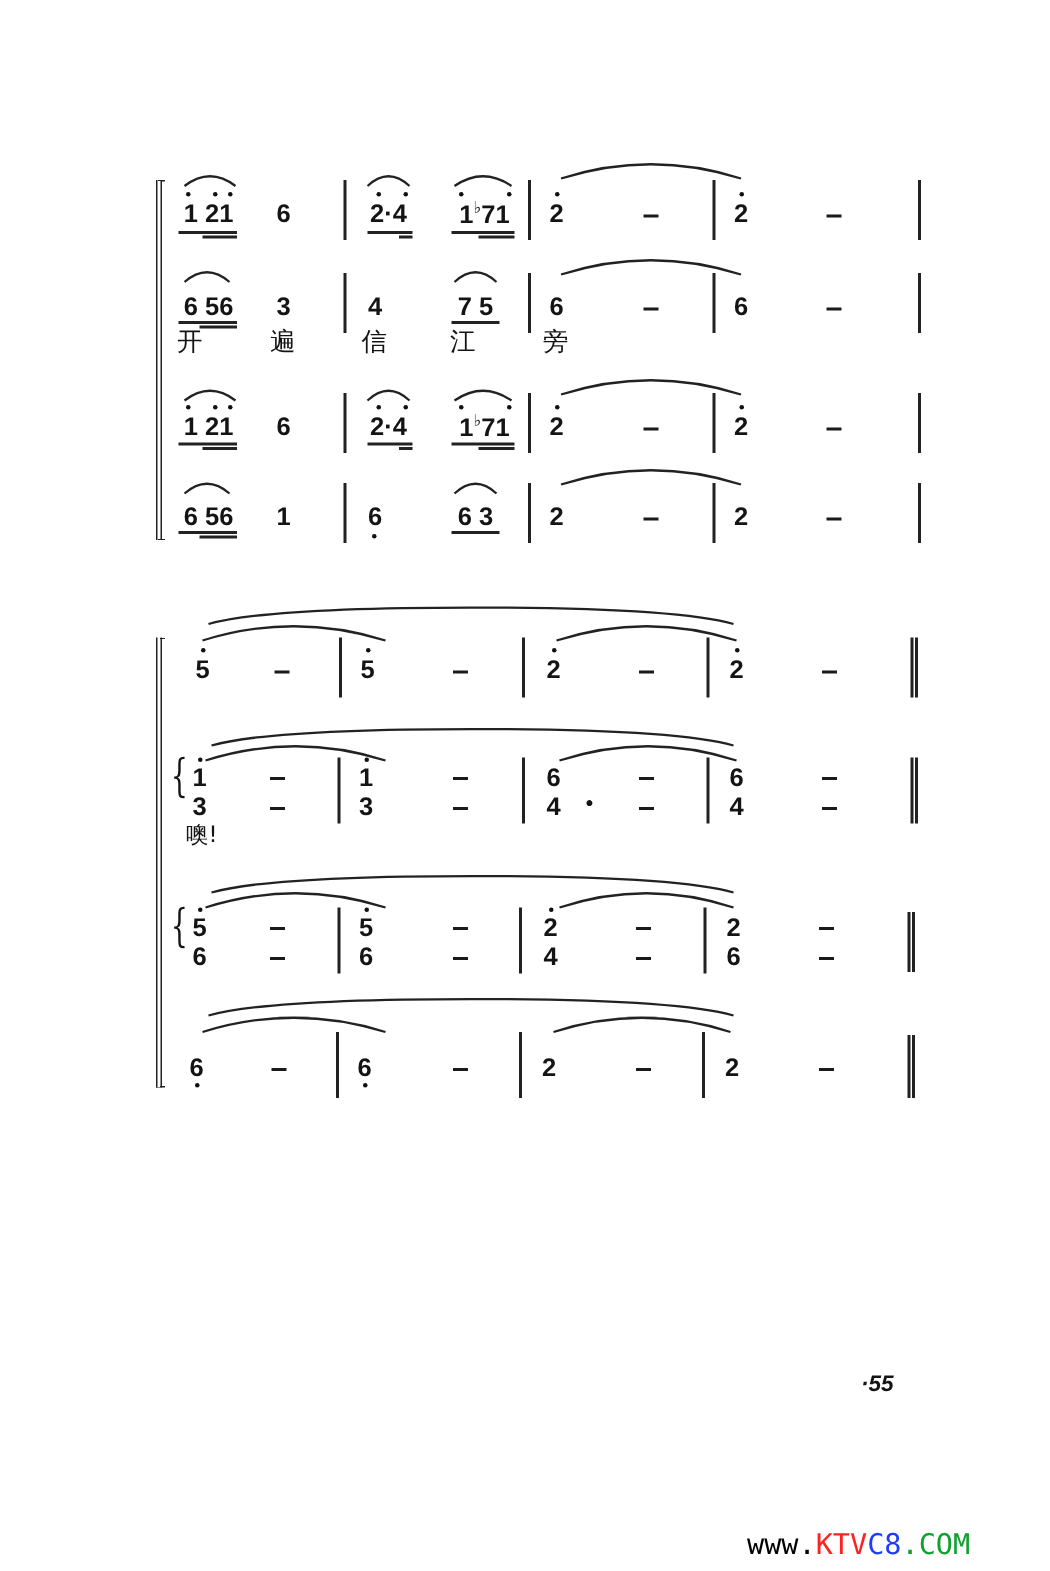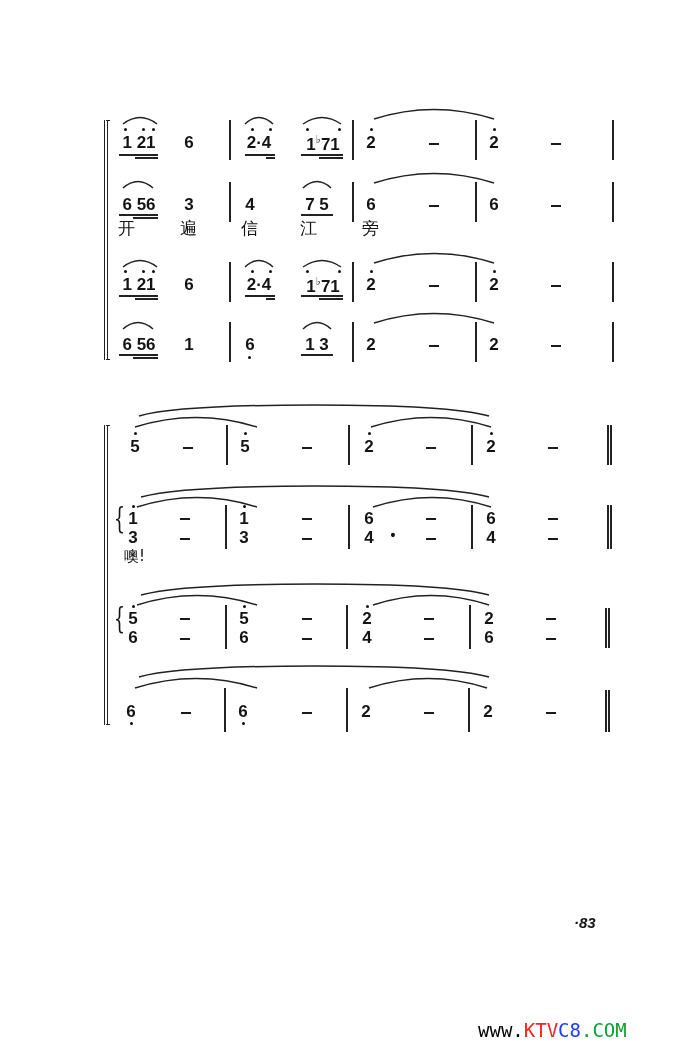--- a/index.html
+++ b/index.html
@@ -163,21 +163,21 @@
   <span class="note" style="left:118px; top:336px; width:42px;">6 56</span>
   <div class="uline" style="left:119px; top:354px; width:39px;"></div>
   <div class="uline" style="left:133px; top:357px; width:25px;"></div>
   <span class="note" style="left:182px; top:336px; width:14px;">1</span>
   <div class="bar" style="left:229px; top:322px; height:40px;"></div>
   <span class="note" style="left:243px; top:336px; width:14px;">6</span>
   <span class="dot-below" style="left:248px; top:356px;"></span>
   <svg class="slur" style="left:302px; top:318px;" width="30" height="12">
       <path d="M1,11 Q15,-2 29,11" stroke="#222" stroke-width="1.5" fill="none"></path>
     </svg>
-  <span class="note" style="left:298px; top:336px; width:38px;">1  3</span>
+  <span class="note" style="left:298px; top:336px; width:38px;">6  3</span>
   <div class="uline" style="left:301px; top:354px; width:32px;"></div>
   <div class="bar" style="left:352px; top:322px; height:40px;"></div>
 
   <svg class="slur" style="left:373px; top:310px;" width="122" height="14">
       <path d="M1,13 Q61,-6 121,13" stroke="#222" stroke-width="1.5" fill="none"></path>
     </svg>
   <span class="note" style="left:364px; top:336px; width:14px;">2</span>
   <div class="dash" style="left:429px; top:345px;"></div>
   <div class="bar" style="left:475px; top:322px; height:40px;"></div>
   <span class="note" style="left:487px; top:336px; width:14px;">2</span>
@@ -307,17 +307,17 @@
   <div class="dash" style="left:302px; top:712px;"></div>
   <div class="bar" style="left:346px; top:688px; height:44px;"></div>
   <span class="note" style="left:359px; top:703px; width:14px;">2</span>
   <div class="dash" style="left:424px; top:712px;"></div>
   <div class="bar" style="left:468px; top:688px; height:44px;"></div>
   <span class="note" style="left:481px; top:703px; width:14px;">2</span>
   <div class="dash" style="left:546px; top:712px;"></div>
   <div class="dbar" style="left:605px; top:690px; height:42px;"></div>
 </div>
 
-<span class="pagenum" style="left:574px; top:914px;">·83</span>
-
-<div class="wm" style="left:478px; top:1019px;">
+<span class="pagenum" style="left:574px; top:914px;">·55</span>
+
+<div class="wm" style="left:498px; top:1019px;">
   <span style="color:#000;">www.</span><span style="color:#ff2020;">KTV</span><span style="color:#1e3cff;">C8</span><span style="color:#10a030;">.COM</span>
 </div>
 
 </body></html>

